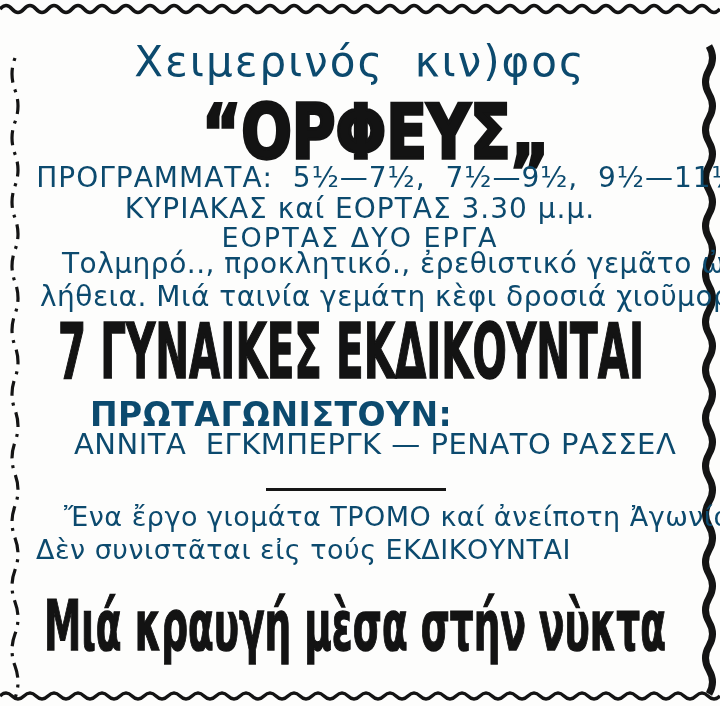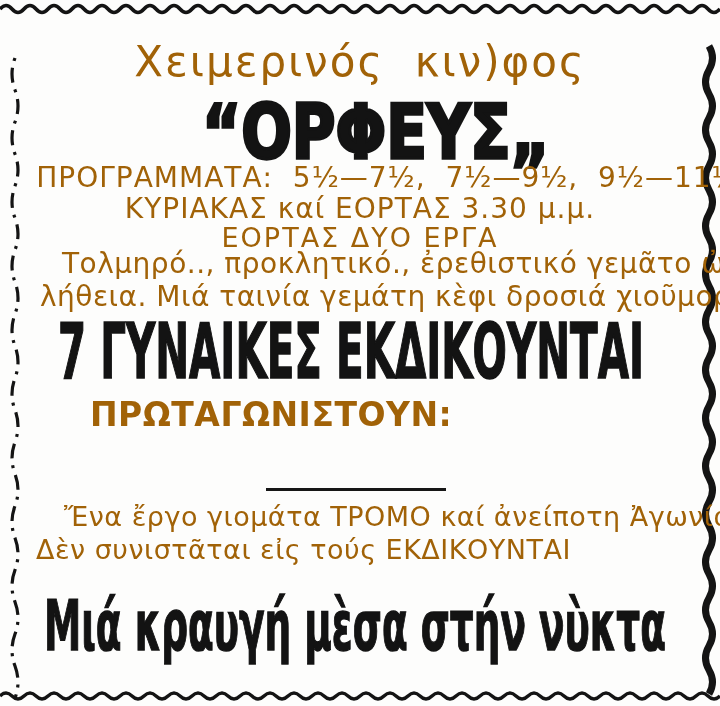--- a/index.html
+++ b/index.html
@@ -2,21 +2,21 @@
 <html><head>
 <meta charset="utf-8">
 <style>
   html,body{margin:0;padding:0;background:#ffffff;}
   .page{
     position:relative;
     width:720px;height:706px;
     background:#fdfdfc;
     overflow:hidden;
     font-family:"DejaVu Sans",sans-serif;
-    color:#a16207;
+    color:#0c4a6e;
   }
   .abs{position:absolute;white-space:pre;line-height:1;}
   .ctr{left:0;width:720px;text-align:center;}
   .venue-type{top:41px;font-size:42px;letter-spacing:2px;font-weight:400;}
   .programs{top:164px;font-size:28px;letter-spacing:1px;padding-left:28px;}
   .sunday{top:195px;font-size:28px;letter-spacing:1px;}
   .today{top:224px;font-size:27px;letter-spacing:2px;}
   .blurb1a{left:62px;top:250px;font-size:28px;letter-spacing:.5px;}
   .blurb1b{left:40px;top:283px;font-size:28px;letter-spacing:.5px;}
   .starring{left:90px;top:398px;font-size:33px;font-weight:bold;letter-spacing:.5px;}
@@ -50,20 +50,21 @@
   <div class="abs ctr today">ΕΟΡΤΑΣ ΔΥΟ ΕΡΓΑ</div>
 
   <div class="abs blurb1a">Τολμηρό.., προκλητικό., ἐρεθιστικό γεμᾶτο ὠμή ἀ</div>
   <div class="abs blurb1b">λήθεια. Μιά ταινία γεμάτη κὲφι δροσιά χιοῦμορ.</div>
 
   <svg class="abs" style="left:56px;top:316px;" width="600" height="80">
     <text x="2" y="62" font-size="76" font-weight="bold" textLength="586" lengthAdjust="spacingAndGlyphs" stroke="#131313" stroke-width="1.6">7 ΓΥΝΑΙΚΕΣ ΕΚΔΙΚΟΥΝΤΑΙ</text>
   </svg>
 
   <div class="abs starring">ΠΡΩΤΑΓΩΝΙΣΤΟΥΝ:</div>
+  <div class="abs cast">ΑΝΝΙΤΑ  ΕΓΚΜΠΕΡΓΚ — ΡΕΝΑΤΟ ΡΑΣΣΕΛ</div>
 
   <div class="abs divider"></div>
 
   <div class="abs blurb2a">Ἔνα ἔργο γιομάτα ΤΡΟΜΟ καί ἀνείποτη Ἀγωνία.</div>
   <div class="abs blurb2b">Δὲν συνιστᾶται εἰς τούς ΕΚΔΙΚΟΥΝΤΑΙ</div>
 
   <svg class="abs" style="left:42px;top:586px;" width="632" height="84">
     <text x="2" y="64" font-size="70" font-weight="bold" textLength="622" lengthAdjust="spacingAndGlyphs" stroke="#131313" stroke-width="1.4">Μιά κραυγή μὲσα στήν νὺκτα</text>
   </svg>
 

